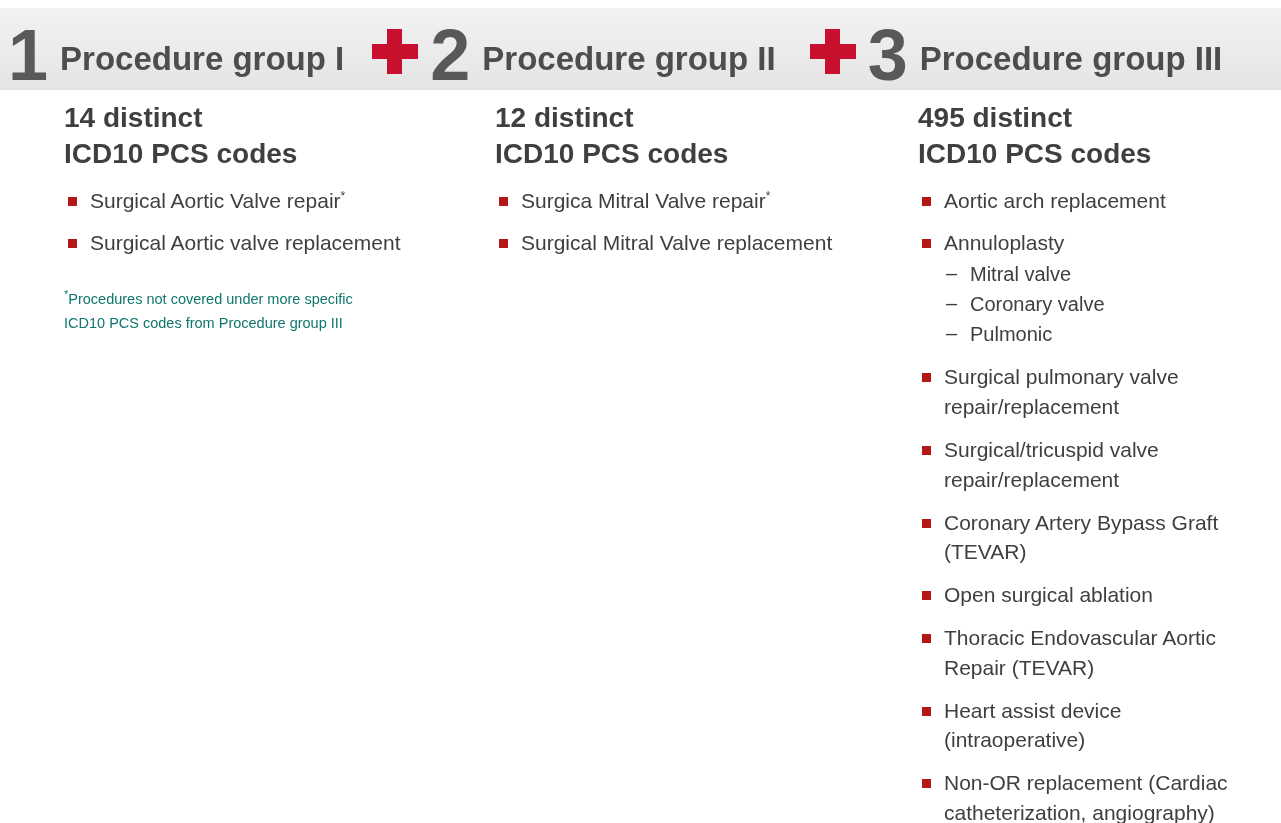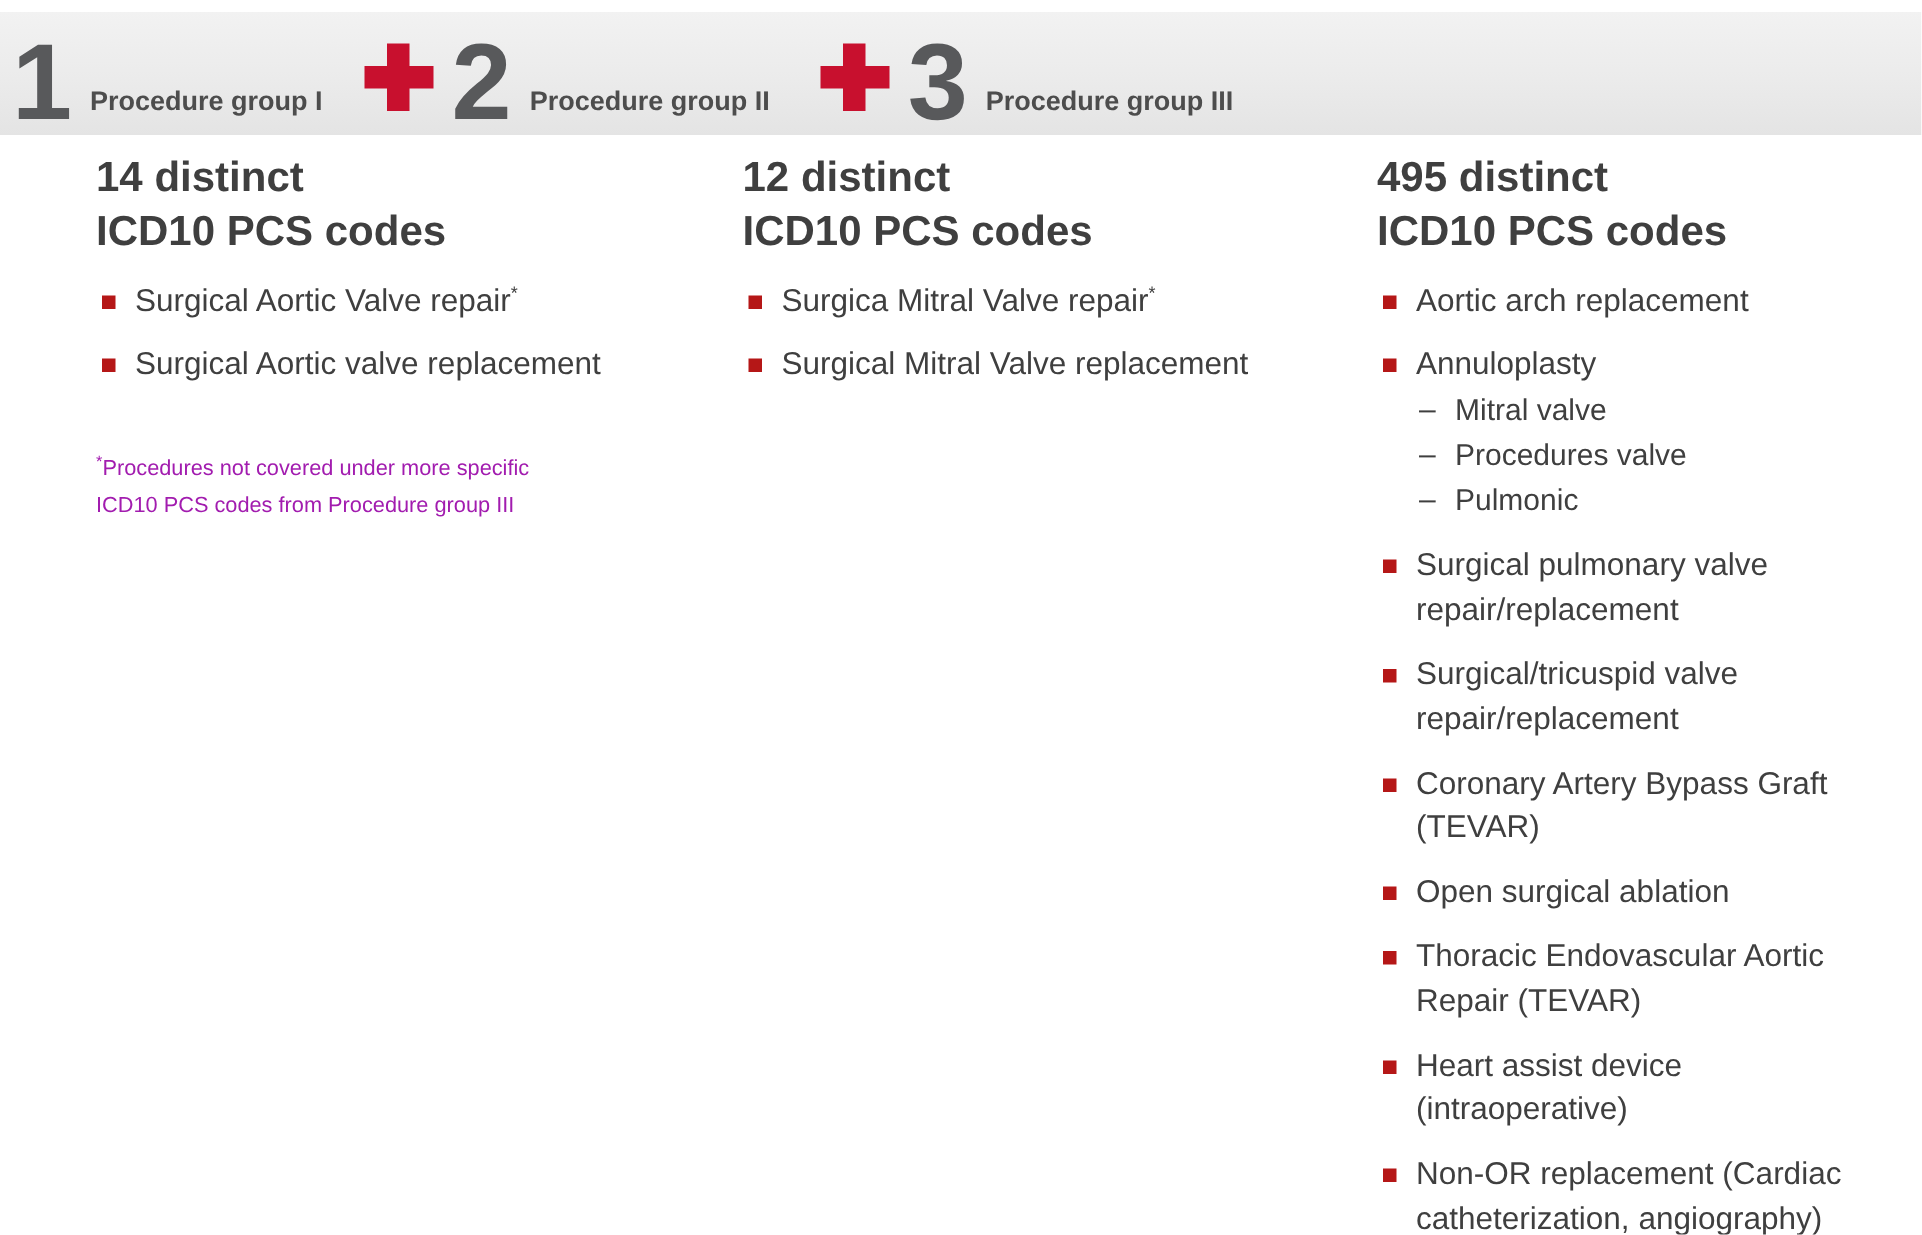--- a/index.html
+++ b/index.html
@@ -50,21 +50,21 @@
   .group-num {
     font-size: 72px;
     font-weight: bold;
     line-height: 0.92;
     color: #58595b;
     letter-spacing: -2px;
     padding-bottom: 2px;
   }
 
   .group-title {
-    font-size: 18px;
+    font-size: 33px;
     font-weight: bold;
     color: #4d4d4d;
     padding-left: 14px;
     padding-bottom: 12px;
     white-space: nowrap;
   }
 
   .plus {
     position: relative;
     width: 58px;
@@ -152,24 +152,24 @@
   }
   ul.sub > li > .dash {
     position: absolute;
     left: 2px;
     top: -1px;
     color: #3f3f3f;
     font-size: 20px;
   }
 
   .footnote {
-    margin-top: 42px;
+    margin-top: 28px;
     font-size: 14.5px;
     line-height: 1.62;
-    color: #a21caf;
+    color: #0f766e;
     max-width: 300px;
   }
   .footnote .star {
     font-size: 11px;
     vertical-align: super;
   }
   .sup {
     font-size: 12px;
     vertical-align: super;
   }
@@ -262,21 +262,21 @@
         <li>
           <span class="sq"></span>
           <span>Annuloplasty</span>
           <ul class="sub">
             <li>
               <span class="dash">–</span>
               <span>Mitral valve</span>
             </li>
             <li>
               <span class="dash">–</span>
-              <span>Procedures valve</span>
+              <span>Coronary valve</span>
             </li>
             <li>
               <span class="dash">–</span>
               <span>Pulmonic</span>
             </li>
           </ul>
         </li>
         <li>
           <span class="sq"></span>
           <span>Surgical pulmonary valve repair/replacement</span>

